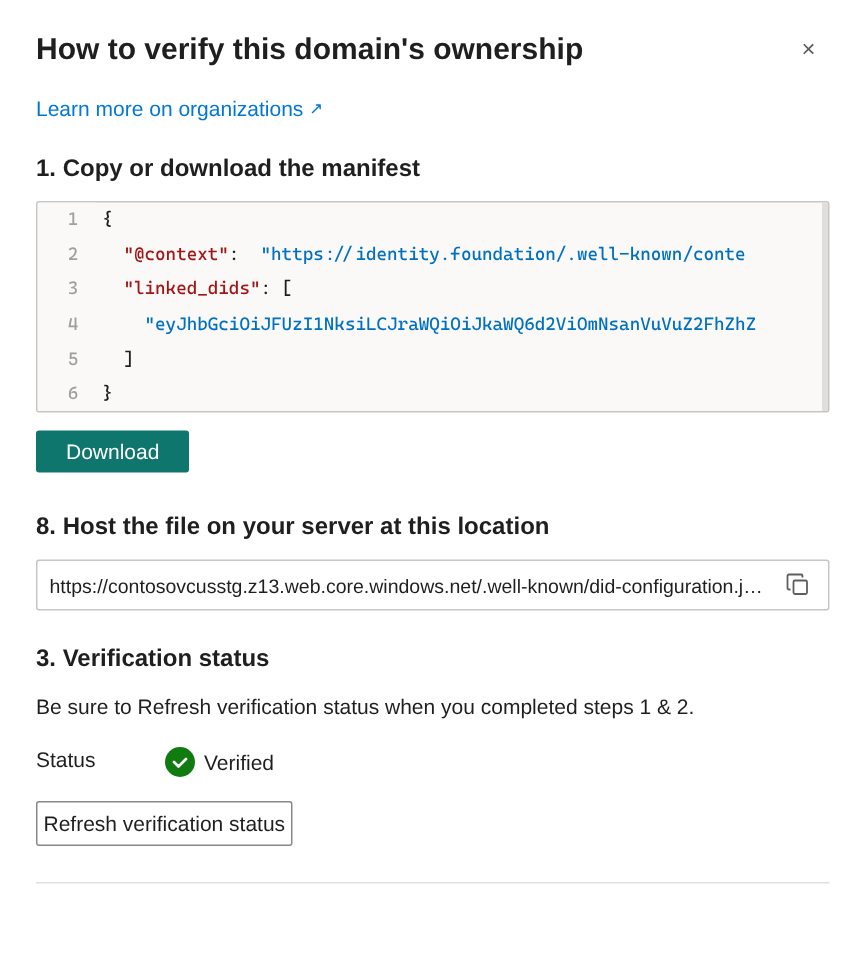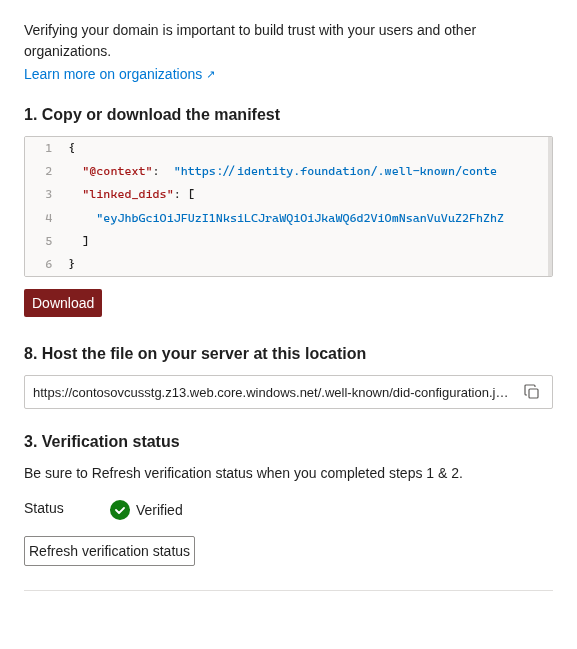--- a/index.html
+++ b/index.html
@@ -125,24 +125,24 @@
     .code-scroll-hint {
       position: absolute;
       right: 0;
       top: 0;
       bottom: 0;
       width: 4px;
       background: #e1dfdd;
     }
 
     .download-btn {
-      background: #7f1d1d;
+      background: #0f766e;
       color: #fff;
       border: none;
-      padding: 6px 8px;
+      padding: 6px 20px;
       font-size: 14px;
       font-family: inherit;
       cursor: pointer;
       border-radius: 2px;
       margin-bottom: 4px;
     }
 
     .url-container {
       display: flex;
       align-items: center;
@@ -235,22 +235,25 @@
       border: none;
       border-top: 1px solid #e1dfdd;
       margin-top: 24px;
     }
   </style>
 </head>
 <body>
 
 <div class="panel">
 
-
-  <p class="description-text">Verifying your domain is important to build trust with your users and other organizations.</p>
+  <div class="panel-header">
+    <h1 class="panel-title">How to verify this domain's ownership</h1>
+    <button class="close-btn">×</button>
+  </div>
+
   <a class="learn-more-link" href="#">
     <span>Learn more on organizations</span>
     <span class="external-icon">↗</span>
   </a>
 
   
   <h2 class="section-title">1. Copy or download the manifest</h2>
 
   <div class="code-block">
     <table class="code-table">

